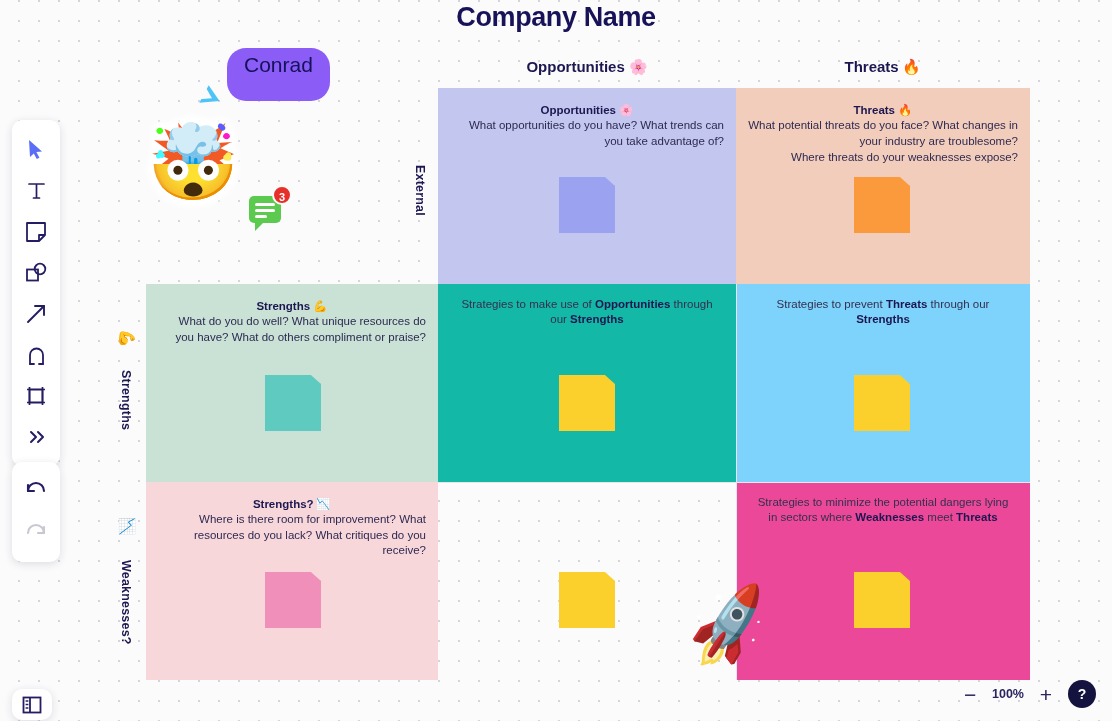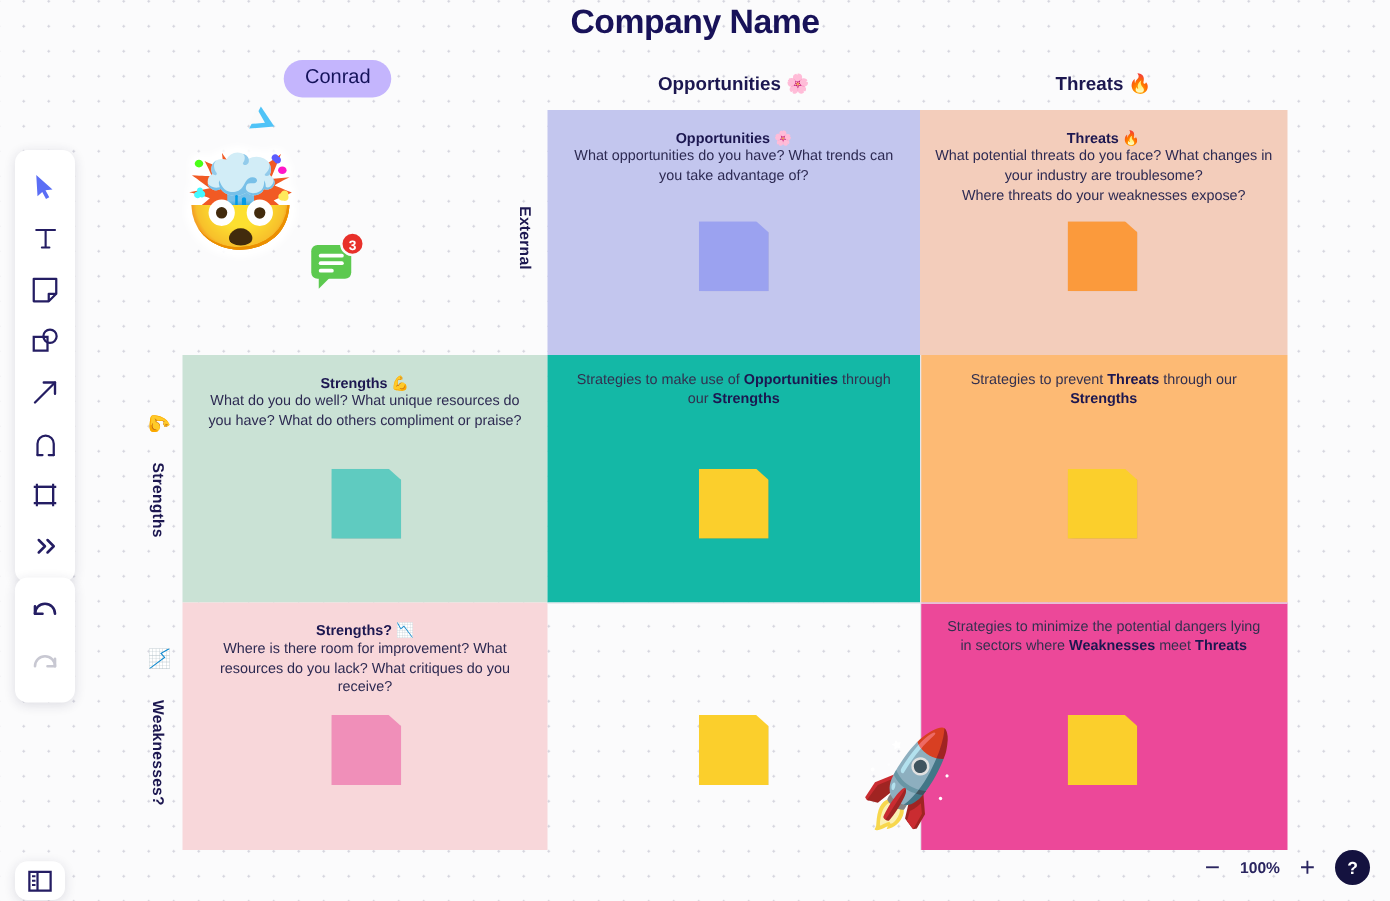--- a/index.html
+++ b/index.html
@@ -51,35 +51,35 @@
   #vemoji-strengths { left:118px; top:330px; }
   #vemoji-weaknesses { left:118px; top:518px; }
 
   
   .cell { position:absolute; overflow:hidden; }
   .q-head {
     font-size:11.5px; font-weight:bold; color:#1c1750;
     text-align:center; padding-top:15px;
   }
   .q-body {
-    font-size:11.5px; color:#2d2a52; text-align:center;
+    font-size:11.5px; color:#2d2a52; text-align:right;
     line-height:15.5px; padding:0 12px; margin-top:1px;
   }
   .strat {
     font-size:11.5px; color:#33304f; text-align:center;
     line-height:15px; padding:13px 18px 0;
   }
   .strat b { color:#1c1750; }
 
   
   #cell-opportunities { left:438px; top:88px;  width:298px; height:196px; background:#c3c6ee; }
   #cell-threats       { left:736px; top:88px;  width:294px; height:196px; background:#f3cdbb; }
   #cell-strengths     { left:146px; top:284px; width:292px; height:198px; background:#cae2d5; }
   #cell-so            { left:438px; top:284px; width:298px; height:198px; background:#14b8a6; }
-  #cell-st            { left:736px; top:284px; width:294px; height:198px; background:#fdba74; }
+  #cell-st            { left:736px; top:284px; width:294px; height:198px; background:#7dd3fc; }
   #cell-weaknesses    { left:146px; top:482px; width:292px; height:198px; background:#f8d7da; }
   #cell-wo            { left:438px; top:482px; width:298px; height:198px; background:#ffffff; }
   #cell-wt            { left:736px; top:482px; width:294px; height:198px; background:#ec4899; }
 
   
   .divider { position:absolute; background:#e6e6ec; }
   #div-v1 { left:736px; top:284px; width:1px; height:396px; }
   #div-h1 { left:438px; top:482px; width:592px; height:1px; }
 
   
@@ -93,22 +93,22 @@
   #sticky-strengths     { left:265px; top:375px; background:#5fcbc0; }
   #sticky-weaknesses    { left:265px; top:572px; background:#f08fb9; }
   #sticky-so  { left:559px; top:375px; background:#fbcf2c; }
   #sticky-st  { left:854px; top:375px; background:#fbcf2c; }
   #sticky-wo  { left:559px; top:572px; background:#fbcf2c; }
   #sticky-wt  { left:854px; top:572px; background:#fbcf2c; }
 
   
   #cursor-label {
     position:absolute; left:227px; top:48px;
-    background:#c4b5fd; color:#14125a;
-    font-size:16px; padding:5px 17px 7px;
+    background:#8b5cf6; color:#14125a;
+    font-size:21px; padding:5px 17px 24px;
     border-radius:19px;
   }
   #cursor-arrow {
     position:absolute; left:203px; top:88px;
     width:0; height:0;
     border-left:17px solid #4fc3f7;
     border-top:9px solid transparent;
     border-bottom:11px solid transparent;
     transform:rotate(28deg);
   }

